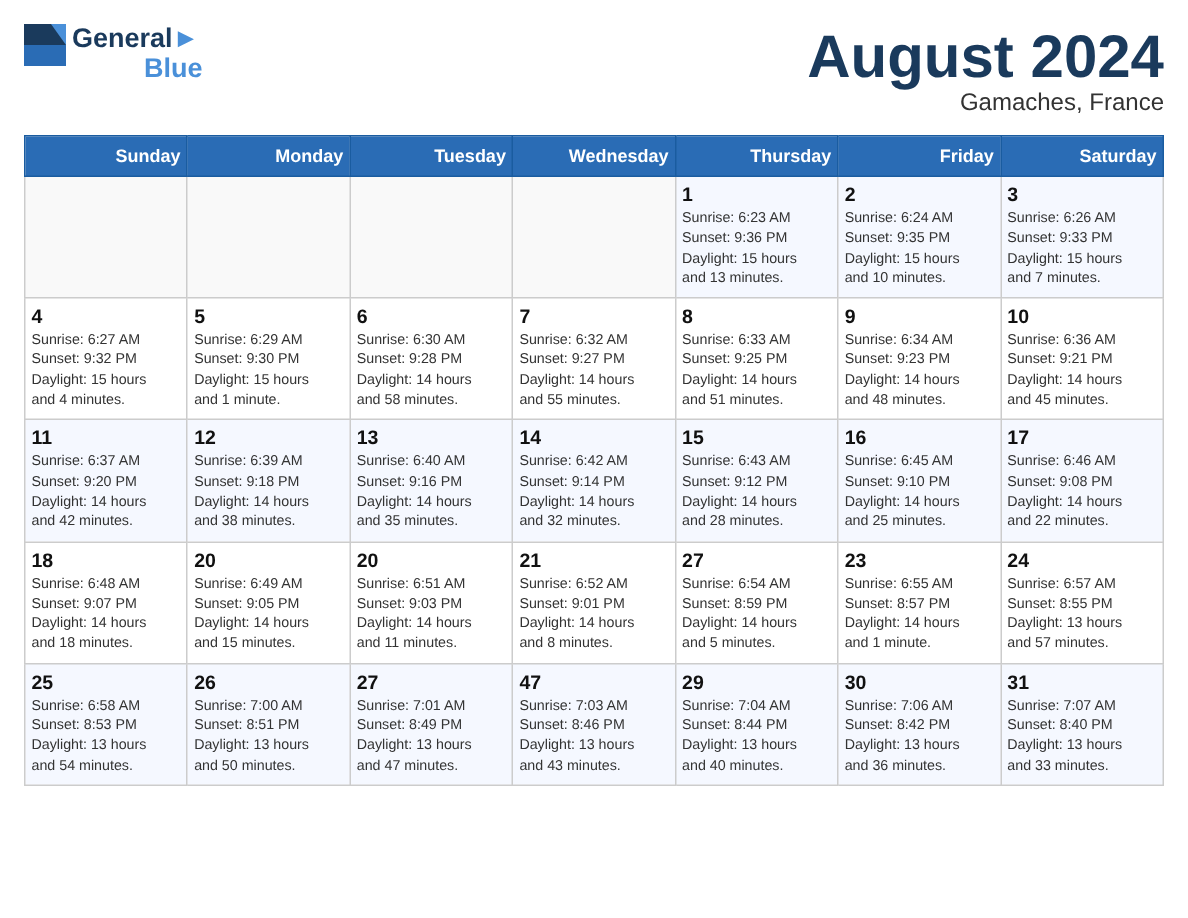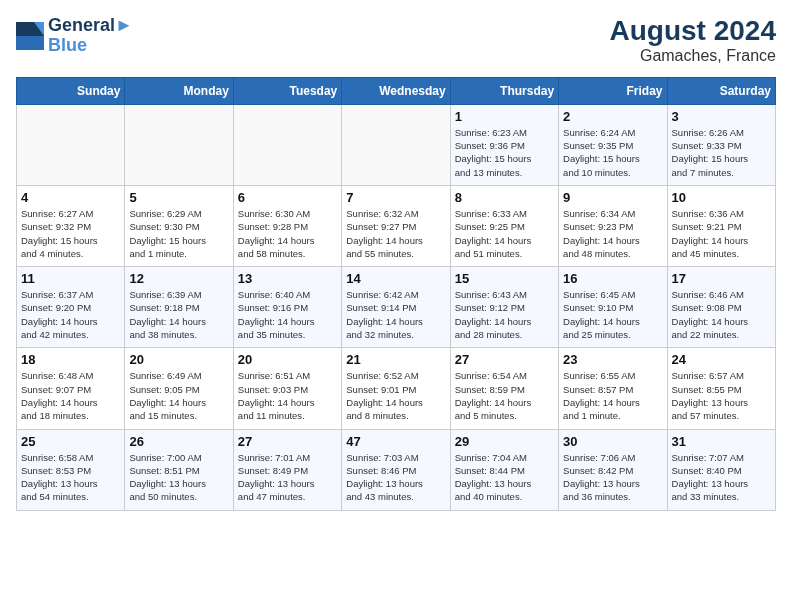--- a/index.html
+++ b/index.html
@@ -11,41 +11,40 @@
       padding: 16px;
     }
     .header {
       display: flex;
       justify-content: space-between;
       align-items: flex-start;
       margin-bottom: 12px;
     }
     .logo {
       display: flex;
-      align-items: center;
     }
     .logo-text {
       font-size: 18px;
       font-weight: bold;
       color: #1a3a5c;
       line-height: 1.1;
     }
     .logo-text span {
       color: #4a90d9;
     }
     .logo-icon {
       width: 28px;
       height: 28px;
       margin-right: 4px;
     }
     .title-block {
       text-align: right;
     }
     .month-year {
-      font-size: 28px;
+      font-size: 40px;
       font-weight: bold;
       color: #1a3a5c;
       line-height: 1.1;
     }
     .location {
       font-size: 16px;
       color: #333;
     }
     table {
       width: 100%;
@@ -94,21 +93,21 @@
 
 <div class="header">
   <div class="logo">
     <svg class="logo-icon" viewBox="0 0 28 28">
       <rect x="0" y="0" width="28" height="14" fill="#1a3a5c"></rect>
       <rect x="0" y="14" width="28" height="14" fill="#2a6cb5"></rect>
       <polygon points="18,0 28,0 28,14" fill="#4a90d9"></polygon>
     </svg>
     <div class="logo-text">
       <div>General<span>►</span></div>
-      <div style="color:#4a90d9;">Blue</div>
+      <div style="color:#4a90d9;margin-left:48px;">Blue</div>
     </div>
   </div>
   <div class="title-block">
     <div class="month-year">August 2024</div>
     <div class="location">Gamaches, France</div>
   </div>
 </div>
 
 <table>
   <thead>

